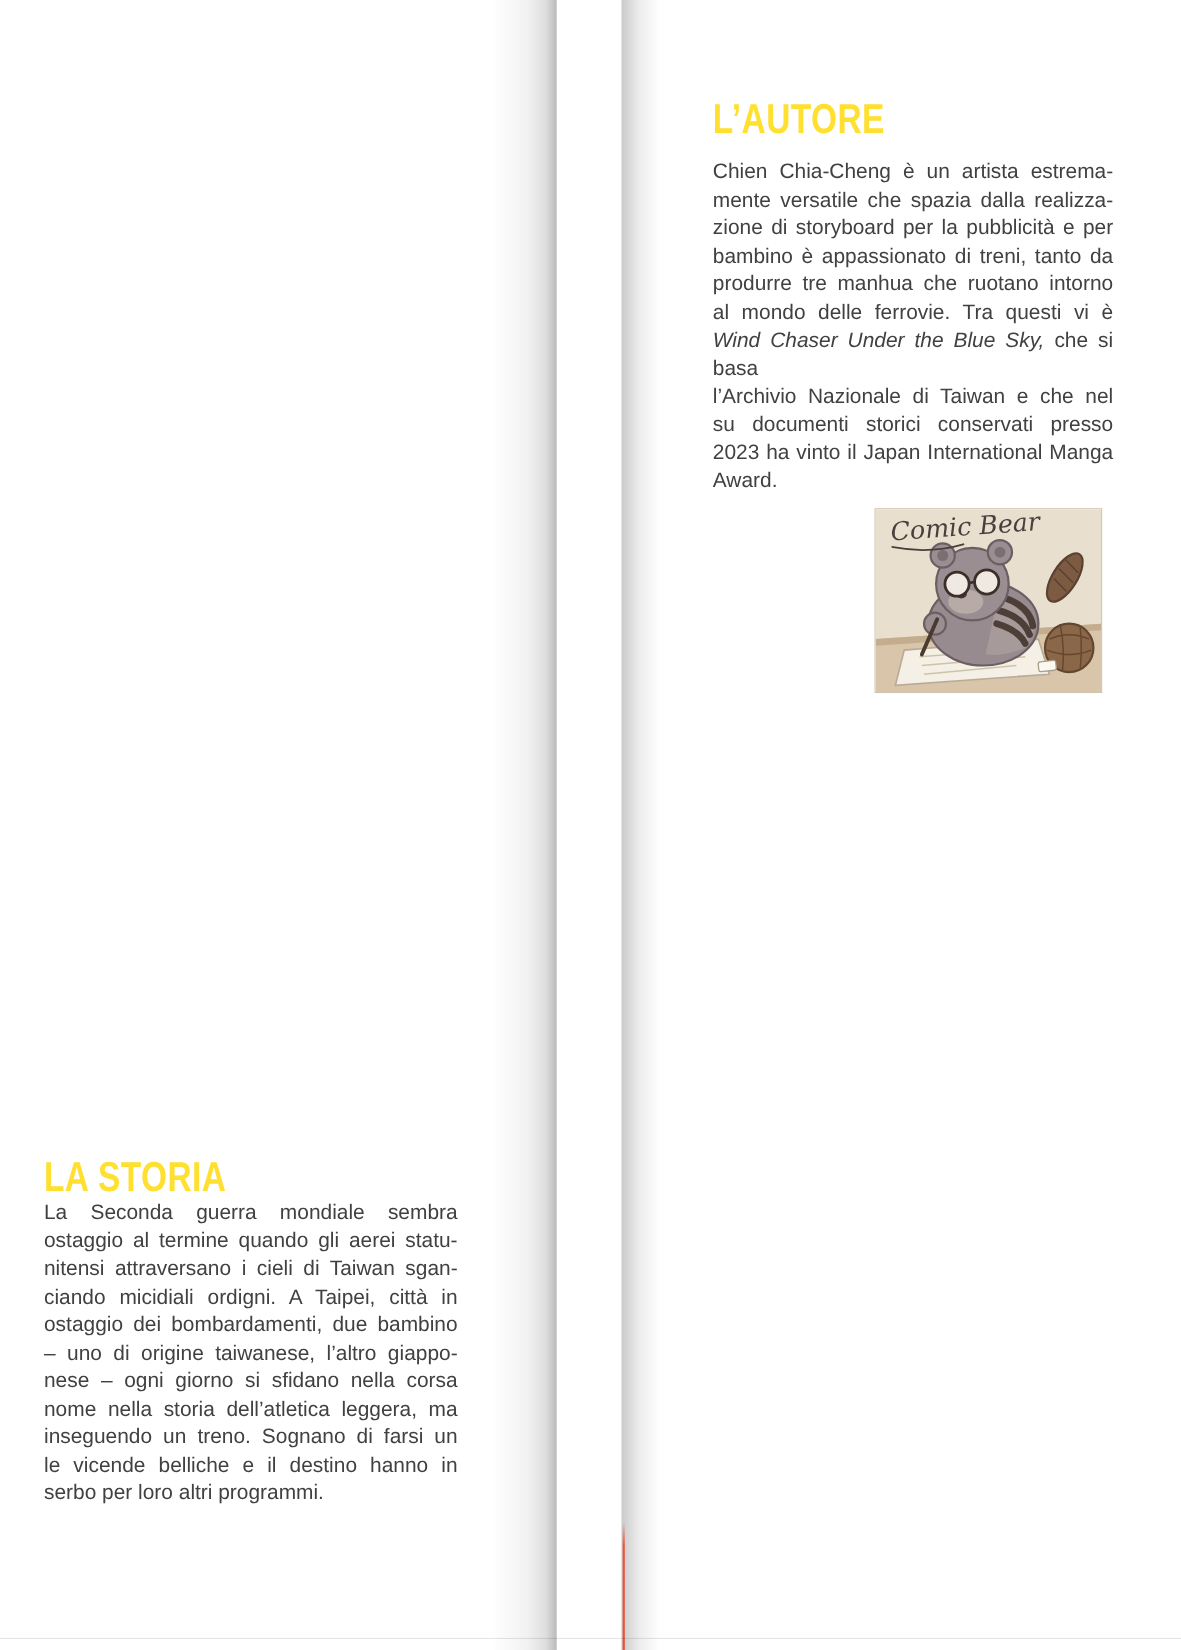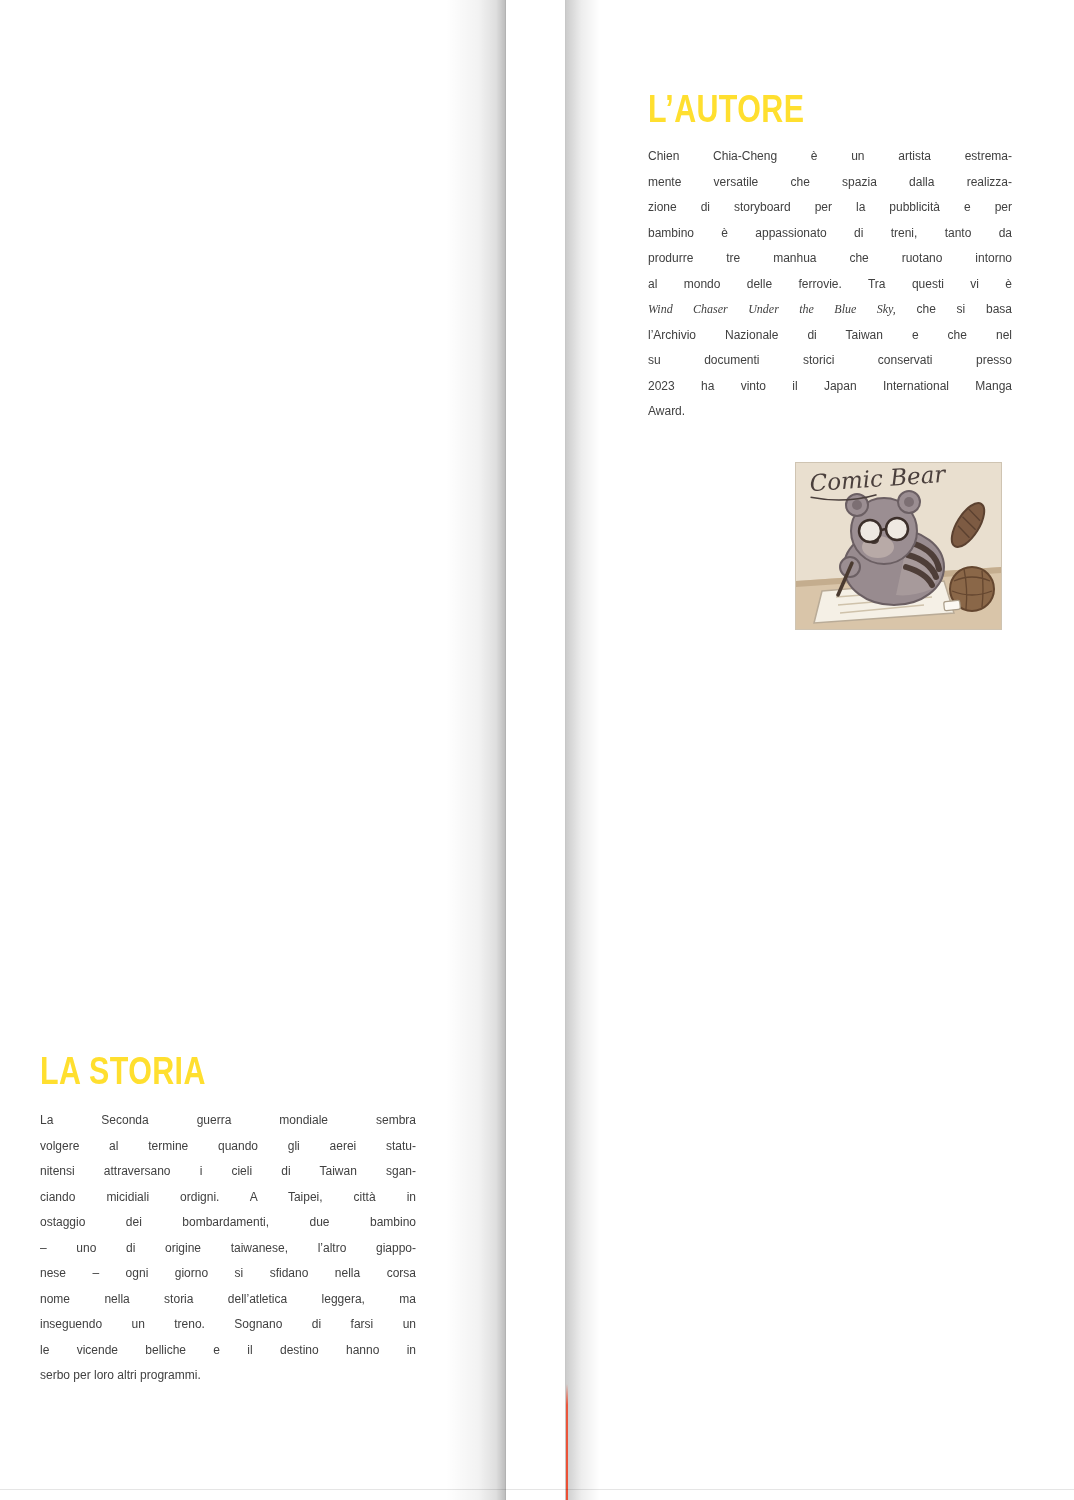--- a/index.html
+++ b/index.html
@@ -43,43 +43,43 @@
     color:var(--accent_yellow,#ffdf2f);
     font-weight:bold;
     font-size:38px;
     line-height:1.0;
     letter-spacing:0.5px;
     transform:scaleX(0.80);
     transform-origin:left bottom;
     white-space:nowrap;
   }
   .body-text{
-    font-size:12px;
+    font-size:19px;
     line-height:25.5px;
     color:var(--body_text,#414141);
   }
   .line{
     text-align:justify;
     text-align-last:justify;
   }
   .line.last{
     text-align-last:left;
   }
-  .italic{ font-style:italic;font-family:Liberation Serif, serif; }
+  .italic{ font-style:italic; }
 
   
   .author-block{
     position:absolute;left:648px;top:90px;width:364px;
   }
   .author-block .body-text{ margin-top:16px; }
 
   .story-block{
     position:absolute;left:40px;top:1052px;width:376px;
   }
-  .story-block .body-text{ margin-top:18px; }
+  .story-block .body-text{ }
 
   .illustration{
     position:absolute;left:795px;top:462px;width:207px;height:168px;
     border:1px solid #cfc4b2;
     box-sizing:border-box;
     overflow:hidden;
   }
   .illustration svg{display:block;}
 </style>
 </head>
@@ -158,21 +158,21 @@
         <text x="14" y="28" font-size="23" font-style="italic" font-family="DejaVu Serif, serif" fill="#4a3f3c">Comic Bear</text>
         <path d="M14,34 q34,9 66,2" stroke="#4a3f3c" stroke-width="1.6" fill="none"></path>
       </g>
     </svg>
   </div>
 
   <div class="story-block">
     <div class="flap-heading">LA STORIA</div>
     <div class="body-text">
       <div class="line">La Seconda guerra mondiale sembra</div>
-      <div class="line">volgere al termine quando gli aerei statu-</div>
+      <div class="line">ostaggio al termine quando gli aerei statu-</div>
       <div class="line">nitensi attraversano i cieli di Taiwan sgan-</div>
       <div class="line">ciando micidiali ordigni. A Taipei, città in</div>
       <div class="line">ostaggio dei bombardamenti, due bambino</div>
       <div class="line">– uno di origine taiwanese, l’altro giappo-</div>
       <div class="line">nese – ogni giorno si sfidano nella corsa</div>
       <div class="line">nome nella storia dell’atletica leggera, ma</div>
       <div class="line">inseguendo un treno. Sognano di farsi un</div>
       <div class="line">le vicende belliche e il destino hanno in</div>
       <div class="line last">serbo per loro altri programmi.</div>
     </div>

